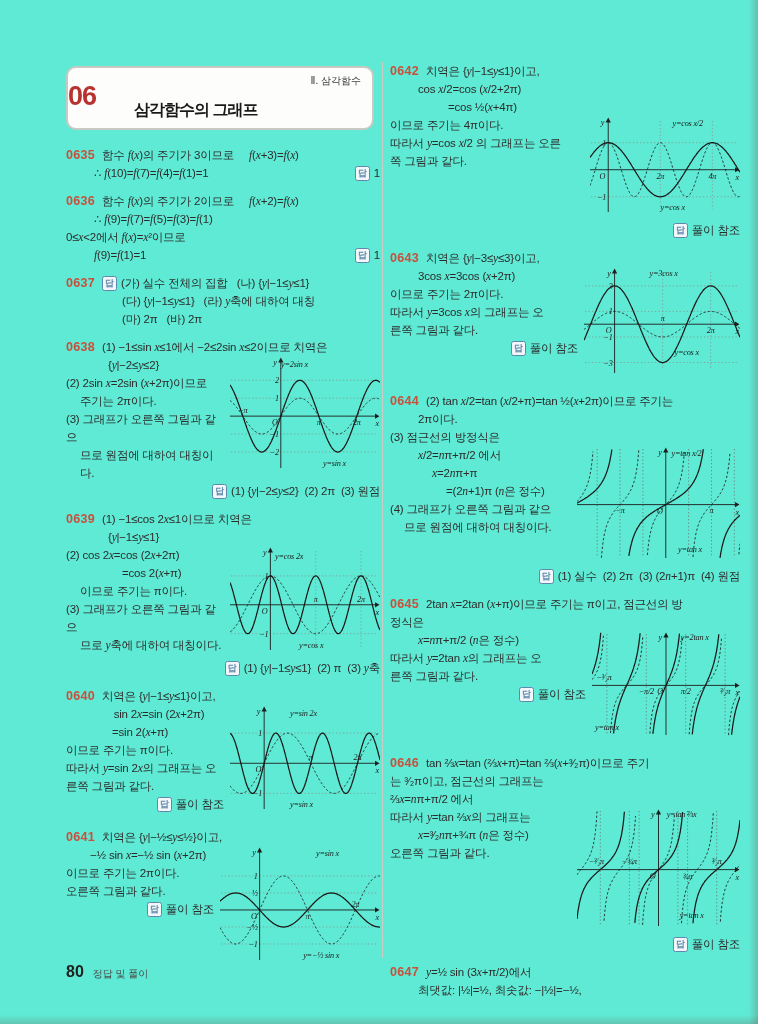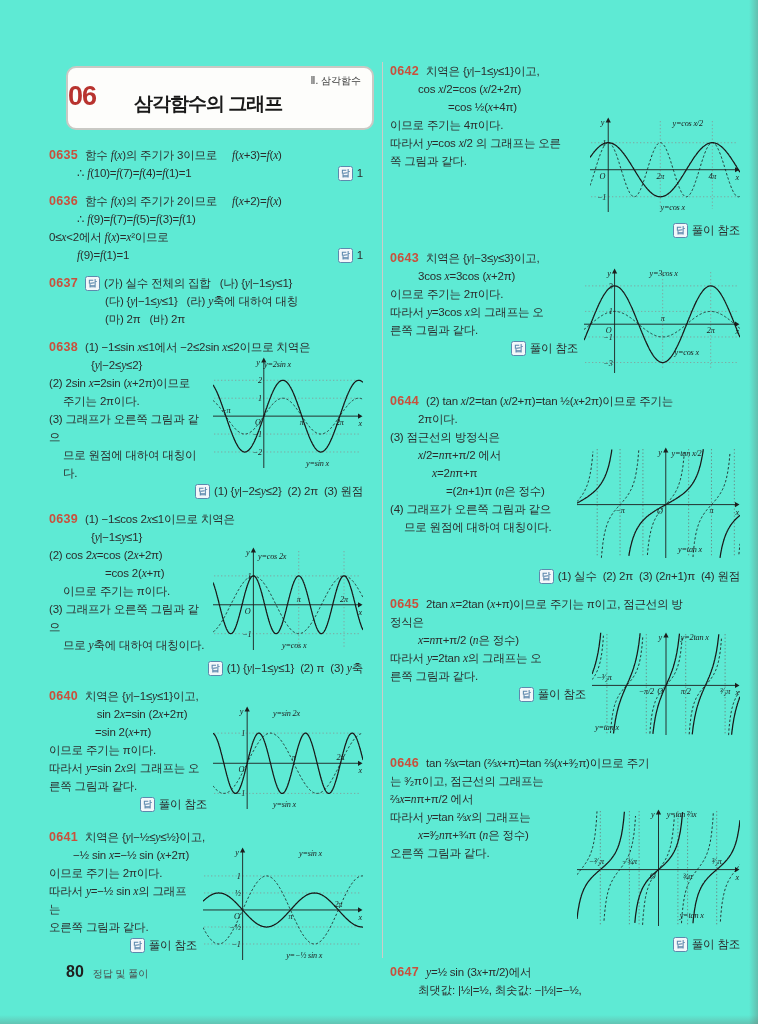--- a/index.html
+++ b/index.html
@@ -8,25 +8,25 @@
   html,body{margin:0;padding:0;background:#e8e8e6;}
   .page{position:relative;width:758px;height:1024px;background:#5eead4;overflow:hidden;
         font-family:"Liberation Sans","DejaVu Sans",sans-serif;color:var(--text-col);}
   i{font-family:"Liberation Serif","DejaVu Serif",serif;font-style:italic;}
   
   .header-box{position:absolute;left:66px;top:66px;width:304px;height:60px;
               border:2px solid #c9c9c4;border-radius:10px;background:#fdfdfb;}
   .chapter-tag{position:absolute;right:11px;top:6px;font-size:10px;color:#3c3c3c;}
   .chapter-num{position:absolute;left:0;top:13px;font-size:27px;font-weight:bold;
                color:var(--hdr-red);letter-spacing:-1px;}
-  .chapter-title{position:absolute;left:66px;top:23px;font-size:19px;font-weight:bold;
+  .chapter-title{position:absolute;left:66px;top:32px;font-size:16px;font-weight:bold;
                  color:#191919;letter-spacing:-1px;}
   
   .col{position:absolute;font-size:11.5px;line-height:18px;letter-spacing:-0.2px;}
-  .col-left{left:49px;top:146px;width:314px;}
+  .col-left{left:66px;top:146px;width:314px;}
   .col-right{left:390px;top:62px;width:350px;}
   .prob{margin-bottom:10px;overflow:hidden;}
   .line{min-height:18px;}
   .pnum{color:var(--num-red);font-weight:bold;font-size:12.5px;margin-right:7px;
         letter-spacing:0.3px;}
   .abadge{display:inline-block;width:13px;height:13px;line-height:13px;text-align:center;
           font-size:9px;font-weight:bold;color:var(--badge-blue);border:1px solid var(--badge-blue);
           border-radius:2.5px;margin-right:4px;vertical-align:1px;background:#f3f7fa;}
   .ansr{float:right;}
   .ansline{text-align:right;}
@@ -180,21 +180,20 @@
             <text x="37.61904761904762" y="99.98507462686567" text-anchor="end" class="gl">−1</text>
             <text x="37.61904761904762" y="82.97014925373135" text-anchor="end" class="gl">−½</text>
             <text x="36.61904761904762" y="71.955223880597" text-anchor="end" class="gl">O</text>
             <text x="159" y="72.955223880597" text-anchor="end" class="gl">x</text>
             <text x="35.61904761904762" y="8" text-anchor="end" class="gl">y</text>
             <text x="96" y="9.120000000000001" text-anchor="start" class="gl">y=sin x</text>
             <text x="83.2" y="110.58" text-anchor="start" class="gl">y=−½ sin x</text>
           </svg></div>
         <div class="line" style="padding-left: 24px;"><span class="ltext">−½ sin <i>x</i>=−½ sin (<i>x</i>+2π)</span></div>
         <div class="line"><span class="ltext">이므로 주기는 2π이다.</span></div>
-        <div class="line"><span class="ltext">따라서 <i>y</i>=−½ sin <i>x</i>의 그래프는</span></div>
         <div class="line"><span class="ltext">오른쪽 그림과 같다.</span></div>
         <div class="line ansline"><span class="abadge">답</span><span class="ltext">풀이 참조</span></div>
       </div>
     </div>
   <div class="col col-right" id="col1">
       <div class="prob">
         <div class="line"><span class="pnum">0642</span><span class="ltext">치역은 {<i>y</i>|−1≤<i>y</i>≤1}이고,</span></div>
         <div class="line" style="padding-left: 28px;"><span class="ltext">cos <i>x</i>/2=cos (<i>x</i>/2+2π)</span></div>
         <div class="line" style="padding-left: 58px;"><span class="ltext">=cos ½(<i>x</i>+4π)</span></div>
         <div class="gwrap"><svg width="150" height="96">

